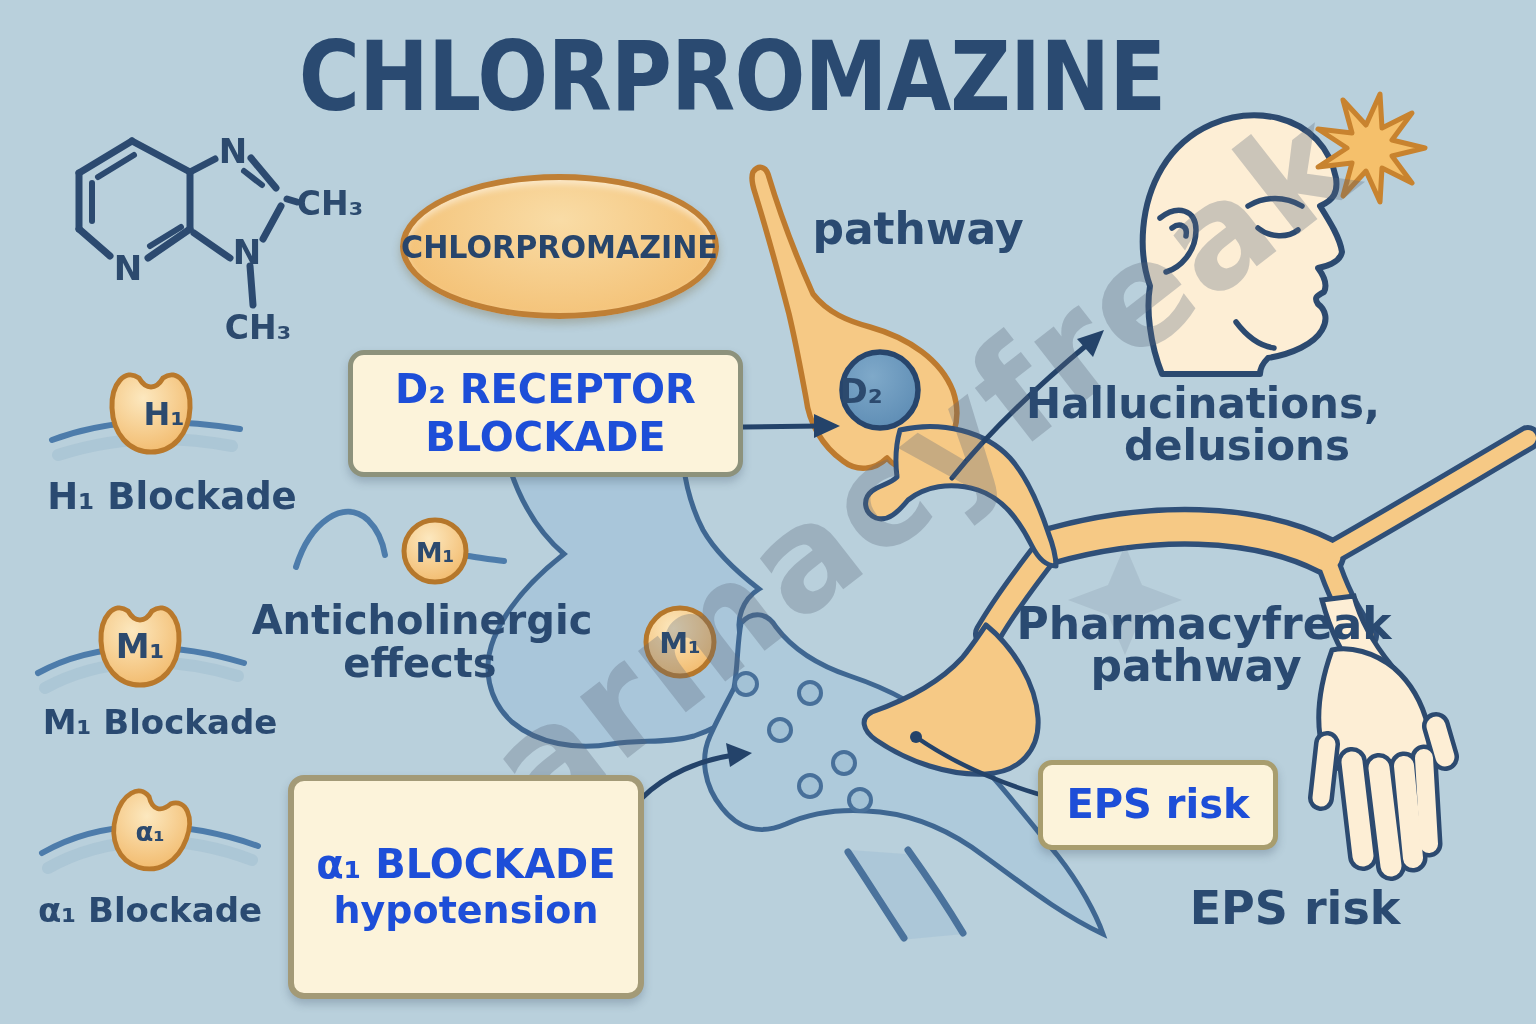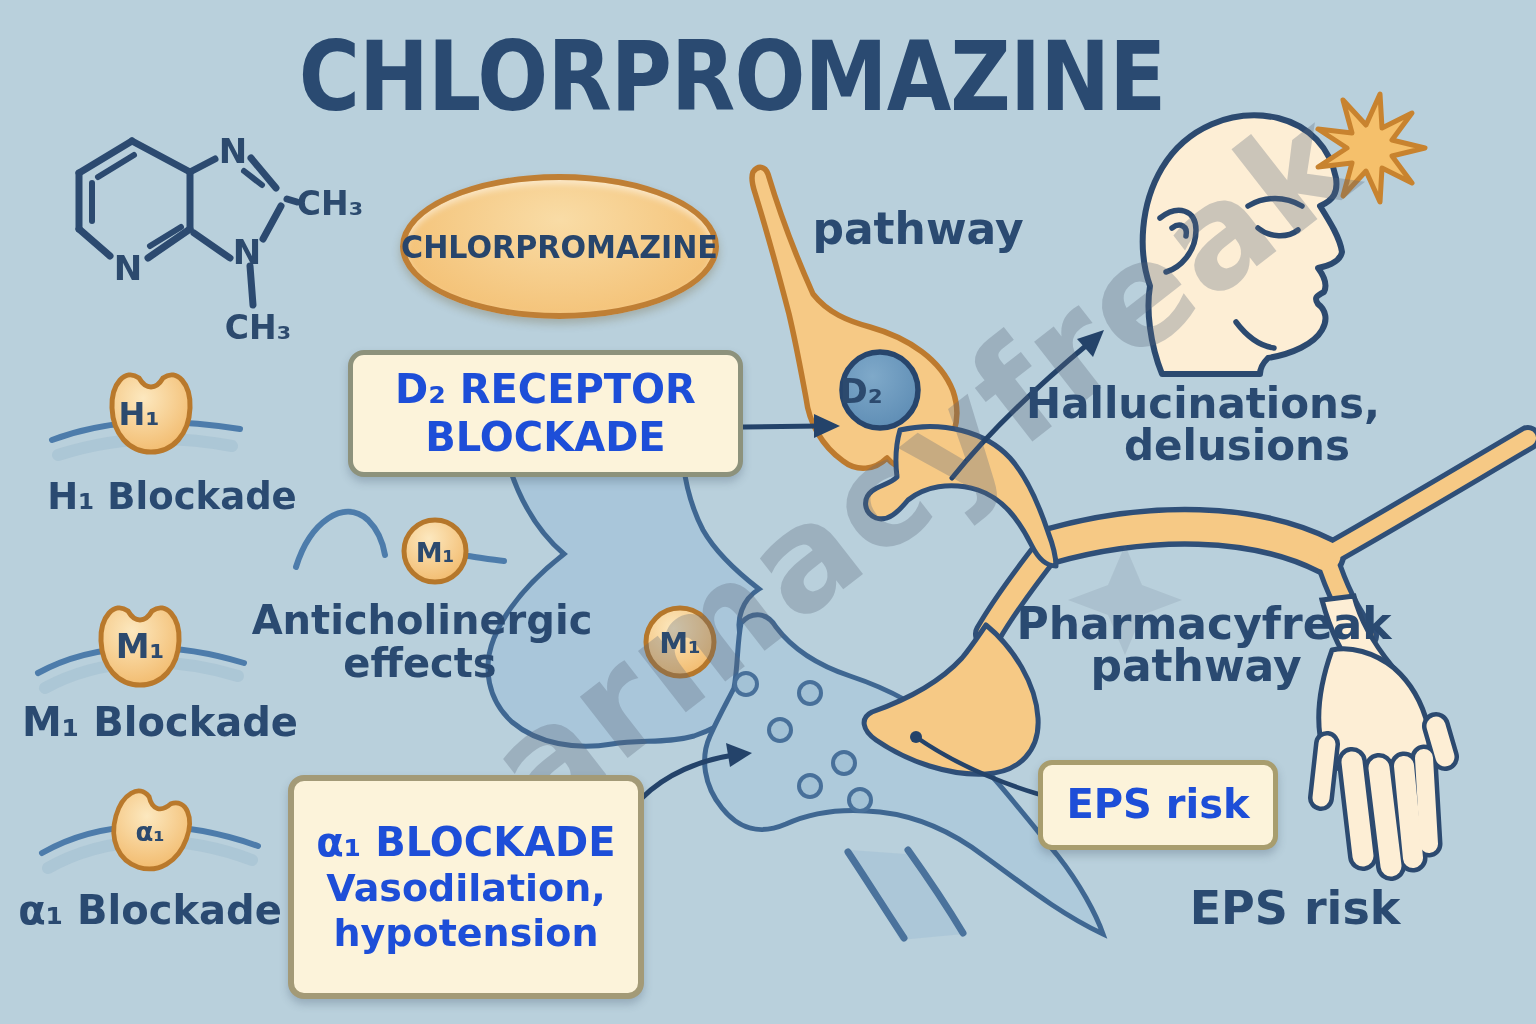--- a/index.html
+++ b/index.html
@@ -7,21 +7,21 @@
        font-family:"DejaVu Sans",sans-serif;position:relative;}
   #stage{position:absolute;left:0;top:0;width:1536px;height:1024px;}
   svg{position:absolute;left:0;top:0;}
   .txt{position:absolute;transform:translate(-50%,-50%);color:#2a4a71;
        font-weight:700;white-space:nowrap;z-index:6;line-height:1;}
   .title{font-size:97px;font-weight:800;letter-spacing:-1px;
          transform:translate(-50%,-50%) scaleX(.86);color:#2a4a71;}
   .lbl42{font-size:42px;}
   .lbl44{font-size:44px;}
   .lbl40{font-size:40px;}
-  .lbl38{font-size:40px;}
+  .lbl38{font-size:34px;}
   .lbl37{font-size:37px;}
   .sym{color:#2c4a6e;}
   .box{position:absolute;background:#fcf3da;border-radius:16px;z-index:5;
        display:flex;flex-direction:column;align-items:center;justify-content:center;
        box-shadow:0 5px 9px rgba(60,80,100,.28);}
   .box div{color:#1d4ed8;text-align:center;line-height:1.18;}
   #d2box{left:348px;top:350px;width:385px;height:117px;border:5px solid #8d927c;}
   #d2box .l1,#d2box .l2{font-size:40px;font-weight:800;}
   #a1box{left:288px;top:775px;width:344px;height:212px;border:6px solid #a39a77;}
   #a1box .l1{font-size:40px;font-weight:800;}
@@ -231,29 +231,28 @@
   <div>CHLORPROMAZINE</div>
 </div>
 
 <div class="box" id="d2box">
   <div class="l1">D₂ RECEPTOR</div>
   <div class="l2">BLOCKADE</div>
 </div>
 
 <div class="box" id="a1box">
   <div class="l1">α₁ BLOCKADE</div>
-  <div class="l2">Vasodilation,</div>
   <div class="l4">hypotension</div>
 </div>
 
 <div class="box" id="epsbox">
   <div>EPS risk</div>
 </div>
 
-<div class="txt sym" style="left:139px;top:414px;font-size:32px;">H₁</div>
+<div class="txt sym" style="left:164px;top:414px;font-size:32px;">H₁</div>
 <div class="txt sym" style="left:140px;top:646px;font-size:34px;">M₁</div>
 <div class="txt sym" style="left:150px;top:832px;font-size:26px;">α₁</div>
 <div class="txt sym" style="left:435px;top:552px;font-size:27px;">M₁</div>
 <div class="txt sym" style="left:680px;top:643px;font-size:29px;">M₁</div>
 <div class="txt sym" style="left:861px;top:391px;font-size:34px;">D₂</div>
 
 <div class="txt lbl37" style="left:172px;top:496px;text-align:right;">H₁ Blockade</div>
 <div class="txt lbl38" style="left:160px;top:722px;">M₁ Blockade</div>
 <div class="txt lbl38" style="left:150px;top:910px;">α₁ Blockade</div>
 <div class="txt lbl40" style="left:422px;top:620px;">Anticholinergic</div>

